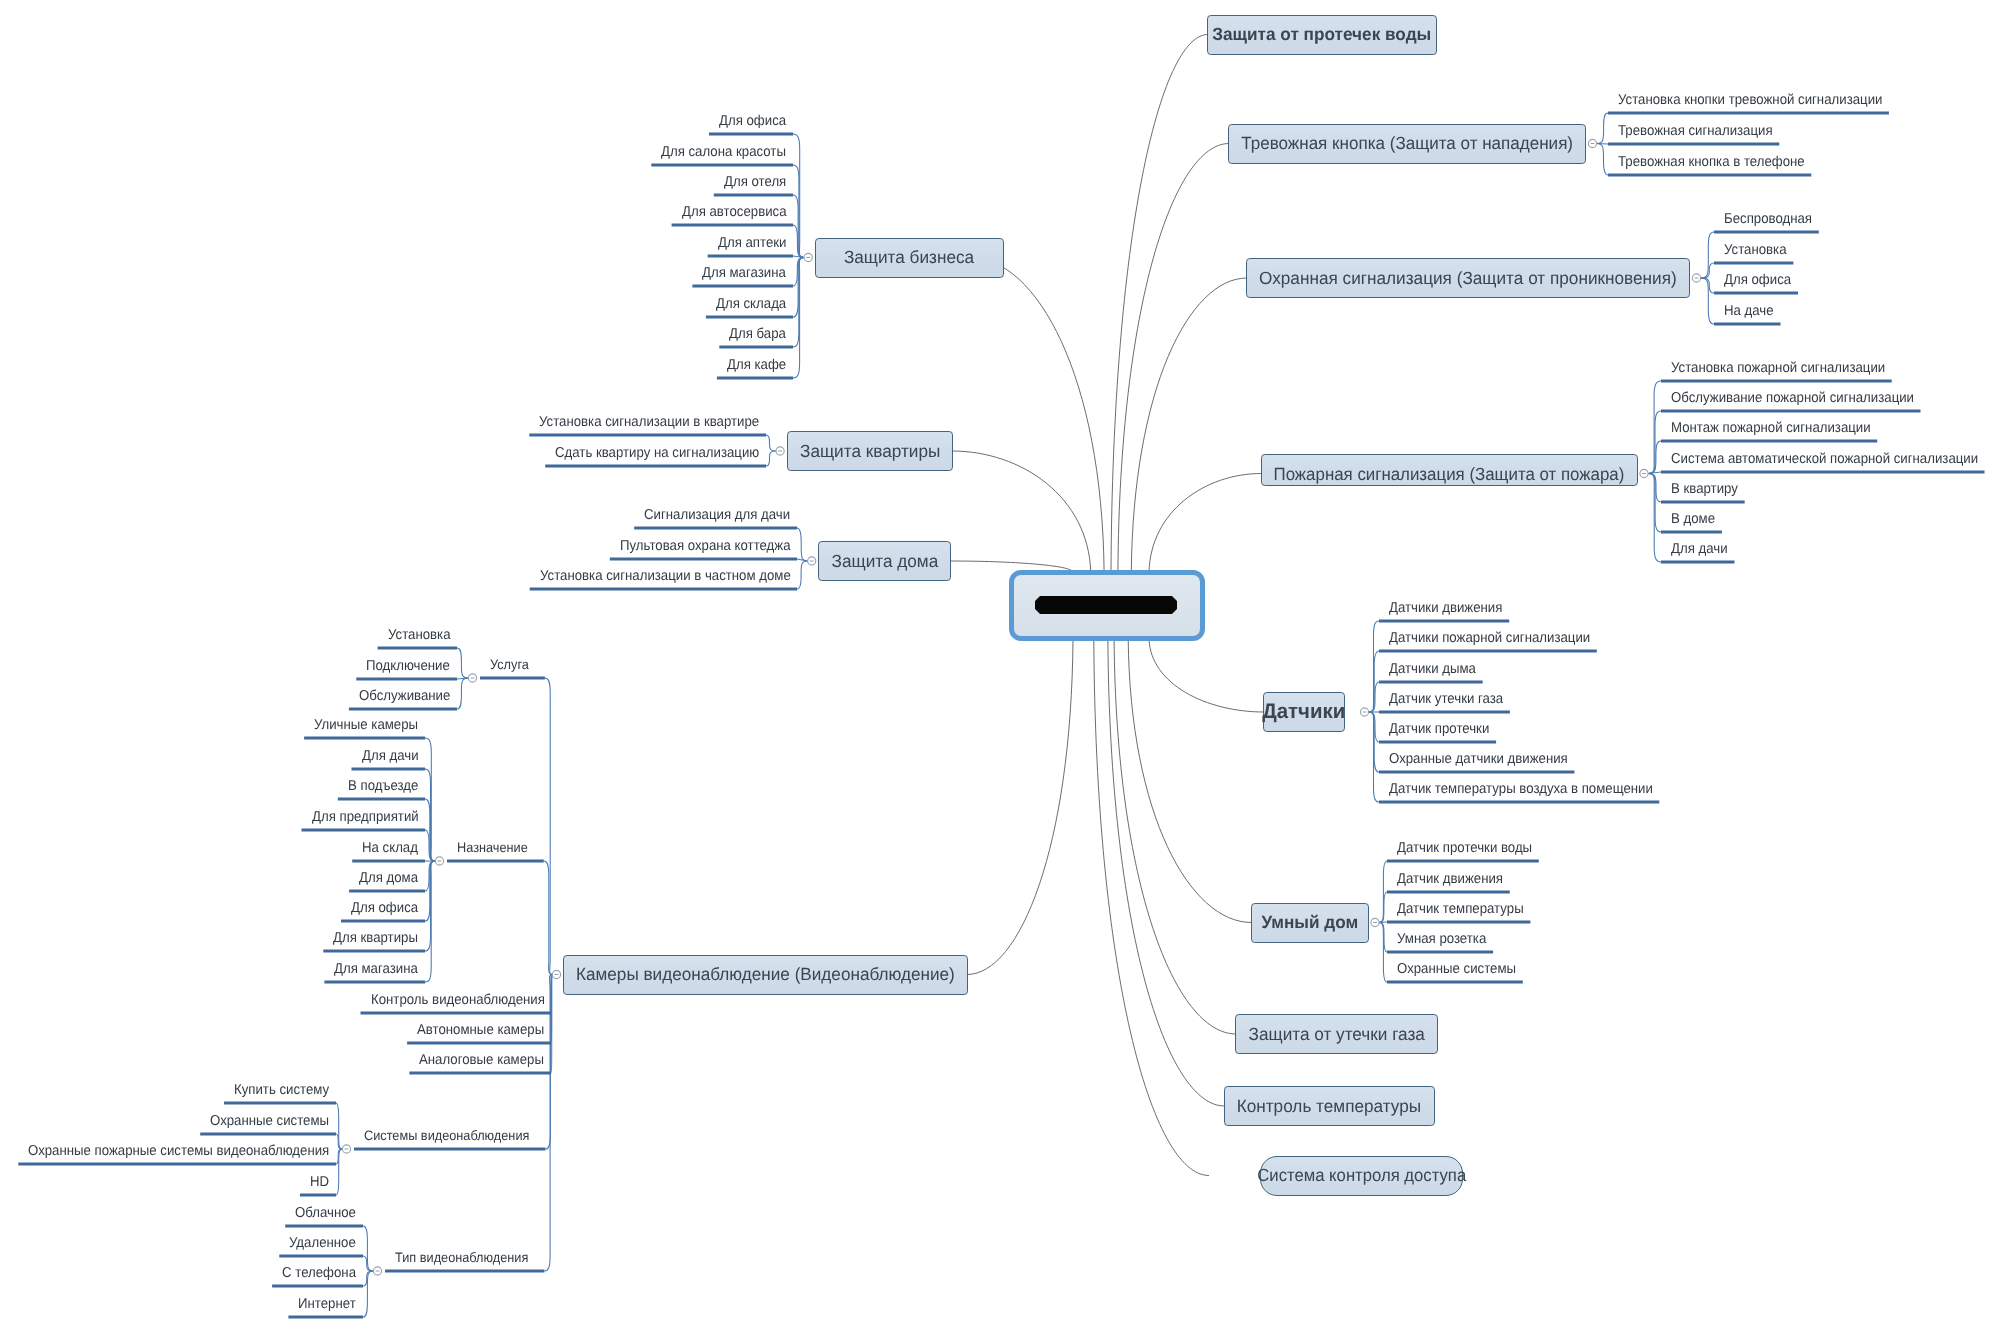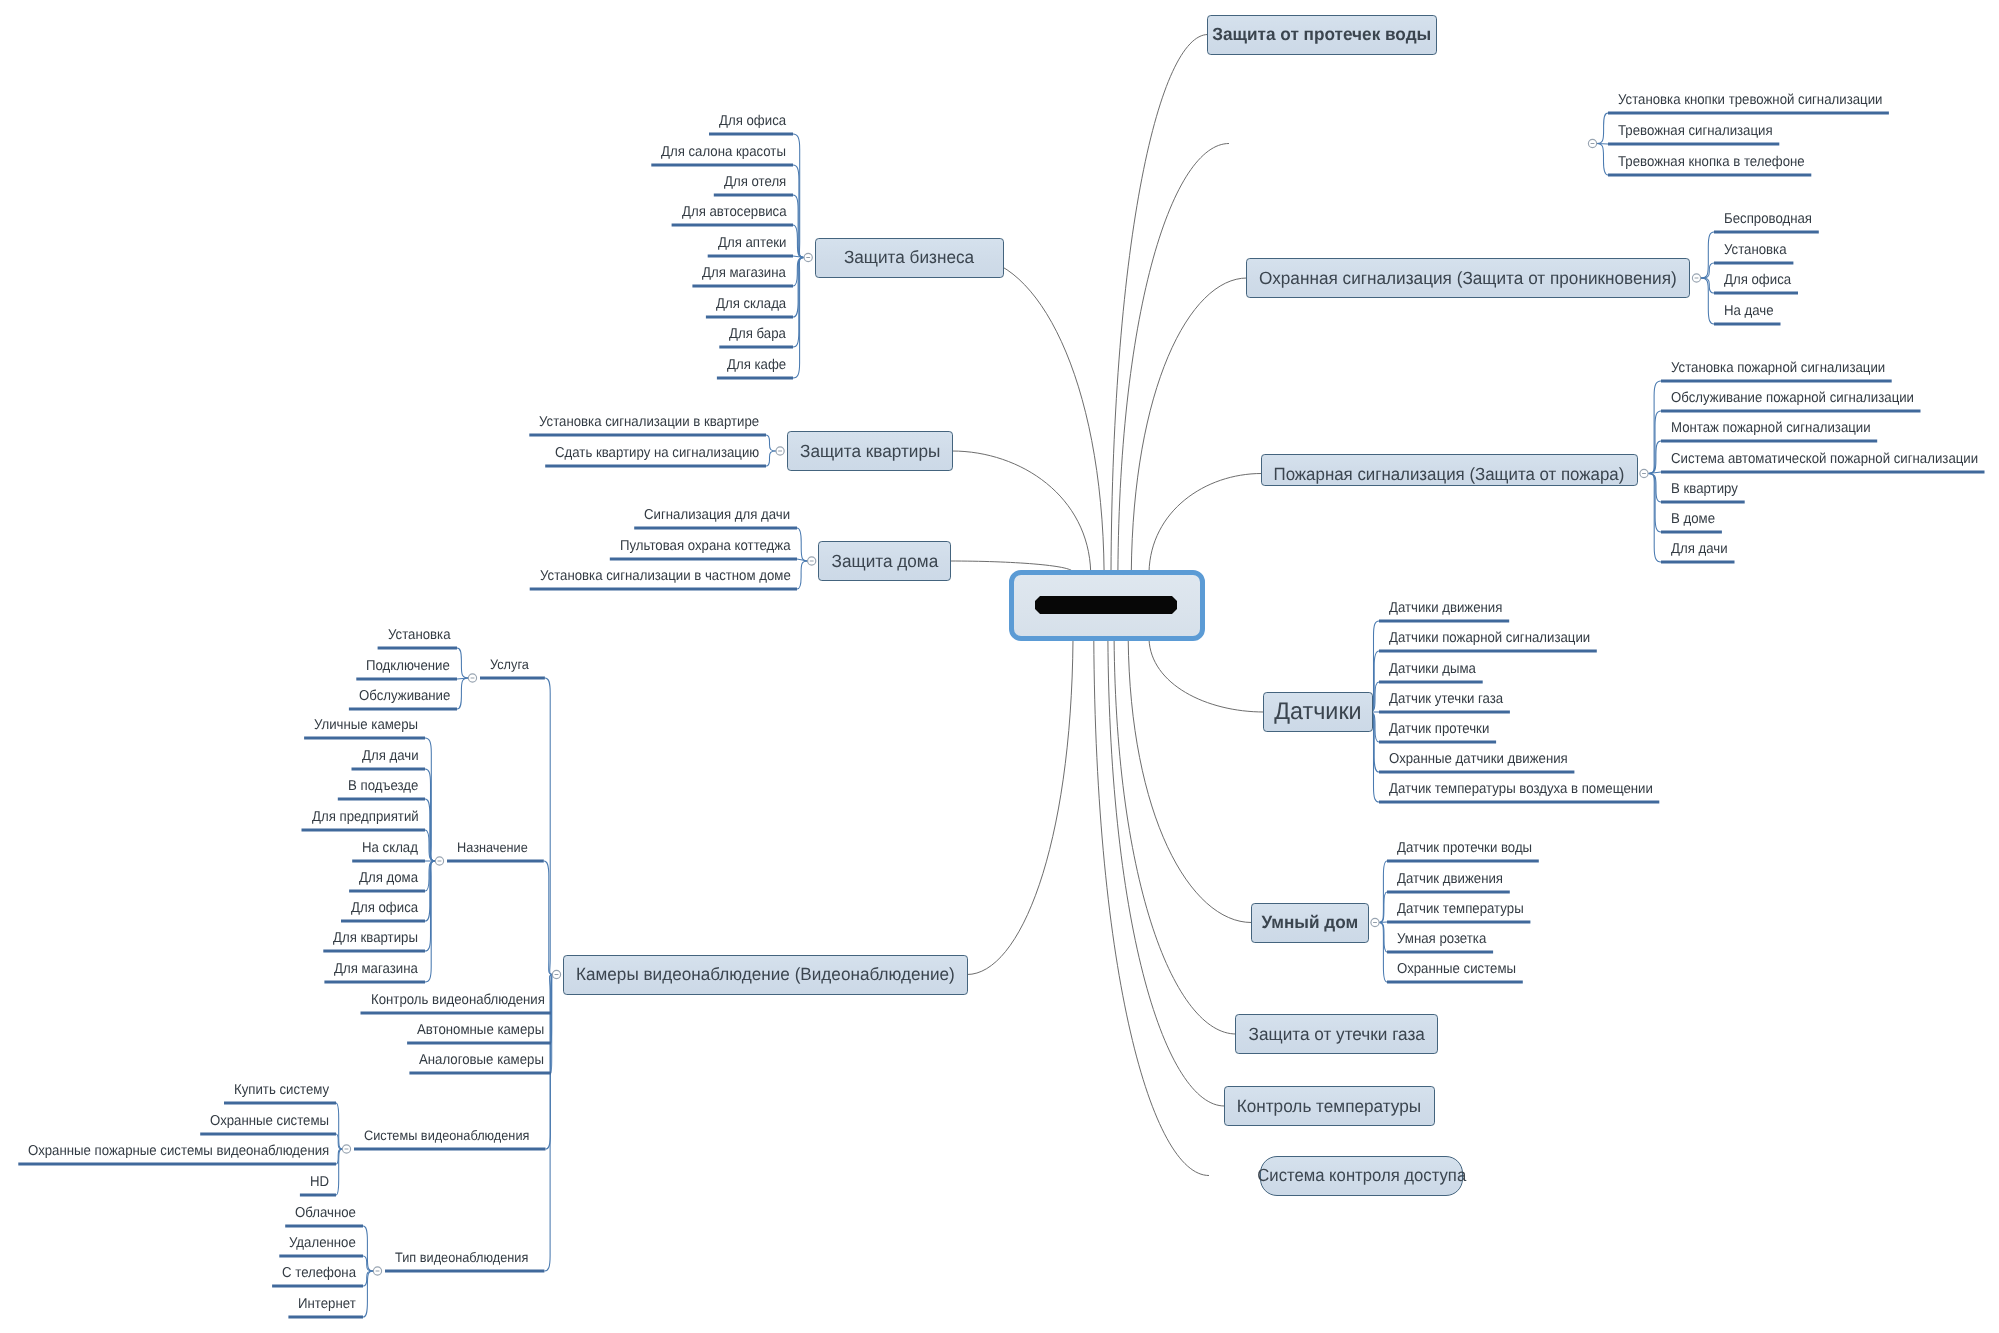--- a/index.html
+++ b/index.html
@@ -306,27 +306,30 @@
     <div class="leaf" style="left:28.30000000000001px;top:1144.3px;">Охранные пожарные системы видеонаблюдения</div>
     <div class="leaf" style="left:309.9px;top:1175.3px;">HD</div>
     <div class="plain" style="left:395.0px;top:1251.4px;">Тип видеонаблюдения</div>
     <div class="leaf" style="left:295.2px;top:1206.3px;">Облачное</div>
     <div class="leaf" style="left:289.3px;top:1236.3px;">Удаленное</div>
     <div class="leaf" style="left:282.1px;top:1266.3px;">С телефона</div>
     <div class="leaf" style="left:298.4px;top:1297.3px;">Интернет</div>
     <div class="node" style="left:1207px;top:14.5px;width:230px;height:40px;font-size:17.7px;font-weight:bold;">
       <span style="transform:scaleX(0.972);">Защита от протечек воды</span>
     </div>
+    <div class="node" style="left:1228px;top:123.5px;width:358px;height:40px;font-size:17.7px;">
+      <span style="transform:scaleX(0.9636);">Тревожная кнопка (Защита от нападения)</span>
+    </div>
     <div class="node" style="left:1246px;top:258px;width:444px;height:40px;font-size:17.7px;">
       <span style="transform:scaleX(0.972);">Охранная сигнализация (Защита от проникновения)</span>
     </div>
     <div class="node" style="left:1260.5px;top:453.5px;width:377px;height:32px;font-size:17.7px;align-items:flex-end;">
       <span style="transform:scaleX(0.9537);">Пожарная сигнализация (Защита от пожара)</span>
     </div>
-    <div class="node" style="left:1263px;top:692px;width:110px;height:40px;font-size:24px;">
+    <div class="node" style="left:1263px;top:692px;width:82px;height:40px;font-size:21px;font-weight:bold;">
       <span style="transform:scaleX(0.972);">Датчики</span>
     </div>
     <div class="node" style="left:1250.5px;top:902.5px;width:118px;height:40px;font-size:17.7px;font-weight:bold;">
       <span style="transform:scaleX(0.972);">Умный дом</span>
     </div>
     <div class="node" style="left:1235px;top:1014px;width:202.5px;height:40px;font-size:17.7px;">
       <span style="transform:scaleX(0.972);">Защита от утечки газа</span>
     </div>
     <div class="node" style="left:1223.5px;top:1086px;width:211.5px;height:40px;font-size:17.7px;">
       <span style="transform:scaleX(0.972);">Контроль температуры</span>

